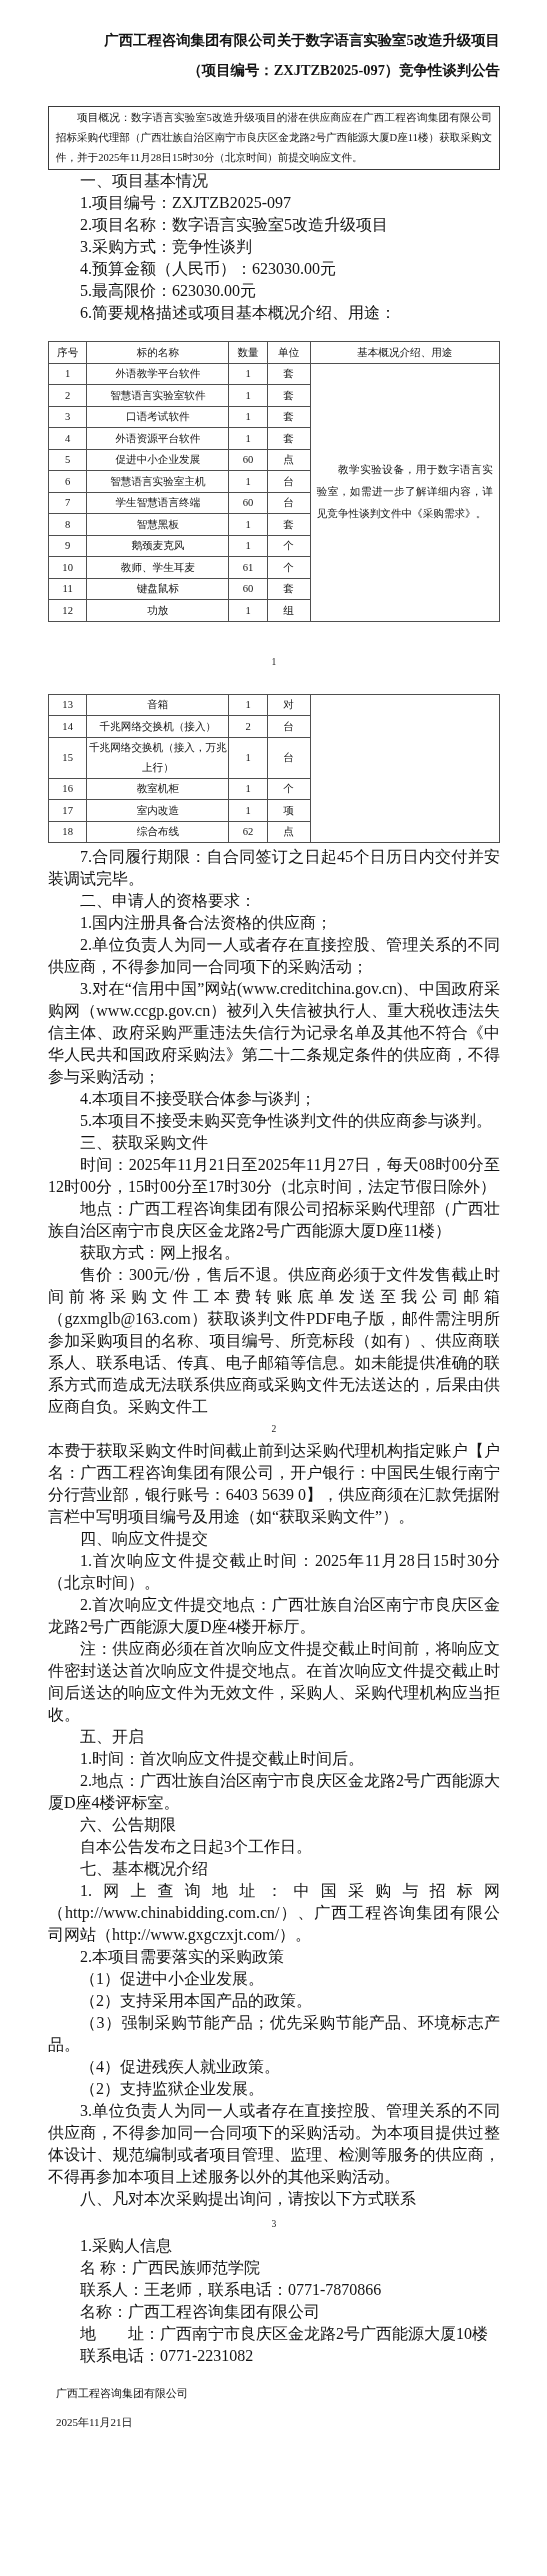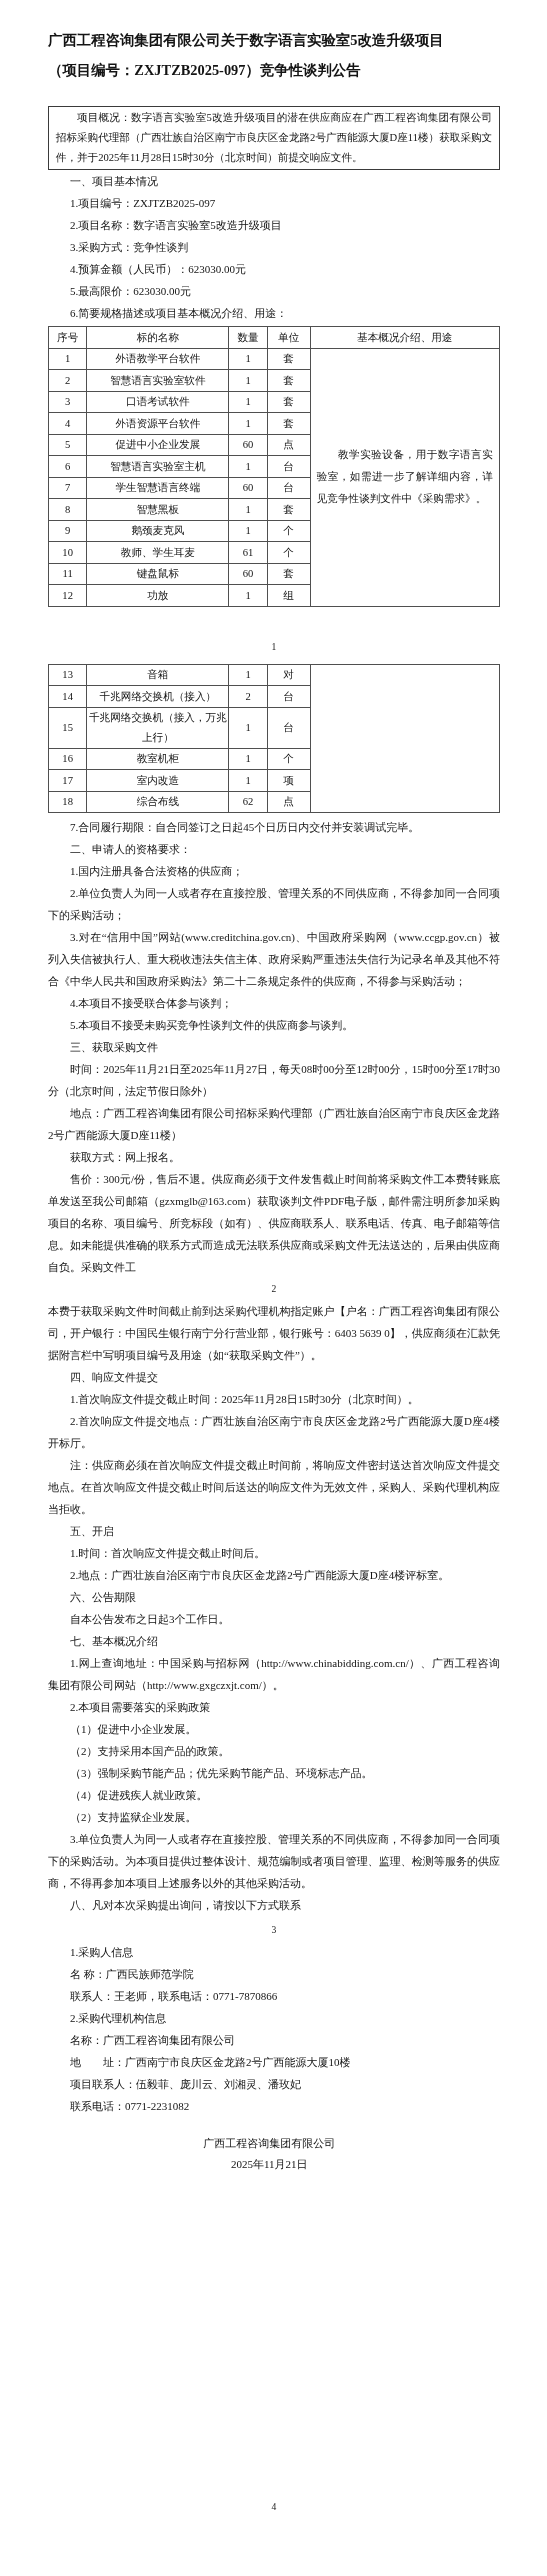--- a/index.html
+++ b/index.html
@@ -3,51 +3,51 @@
 <meta charset="utf-8">
 <style>
   html,body { margin:0; padding:0; }
   body {
     width:548px; height:2576px; overflow:hidden;
     background:#ffffff; color:#141414;
     font-family:"Liberation Serif","DejaVu Serif",serif;
   }
   .doc { padding:25px 48px 0 48px; }
   .doc-title {
-    text-align:left; font-weight:bold; font-size:14.4px;
+    text-align:right; font-weight:bold; font-size:14.4px;
     line-height:30px; text-indent:0; margin:0;
   }
   .overview-box {
     border:1.4px solid #3a3a3a; margin-top:20.5px; padding:1.4px 6.8px;
     font-size:10.6px; line-height:20px; text-align:justify; text-indent:2em;
   }
   .para {
-    margin:0; font-size:11px; line-height:22px;
+    margin:0; font-size:16px; line-height:22px;
     text-indent:2em; text-align:justify;
   }
   .para.cont { text-indent:0; }
   .pagenum {
     margin:0; text-align:center; text-indent:0;
     font-size:9.6px; line-height:22px; color:#222;
   }
   table.items-table {
     width:100%; border-collapse:collapse; table-layout:fixed;
-    border:1.4px solid #4f4f4f; margin-top:2px;
+    border:1.4px solid #4f4f4f; margin-top:17px;
   }
   .items-table th, .items-table td {
     border:0.7px solid #4f4f4f; font-weight:normal;
     font-size:10.6px; text-align:center; vertical-align:middle;
     padding:0 1.4px; line-height:20px; height:20.5px;
   }
   .items-table .note-cell { padding:0; }
   .note-text {
     text-indent:2em; text-align:justify; line-height:22px;
     padding:0 6.2px; font-size:10.6px;
   }
-  .sign { text-align:center; font-size:11px; line-height:20.5px; padding-right:9.6px; margin:0; }
+  .sign { text-align:left; font-size:11px; line-height:20.5px; padding-right:9.6px; margin:8px; }
   .sign-block { margin-top:16.4px; }
   .sp-42 { height:29px; } .sp-6 { height:4.1px; } .sp-4 { height:2.7px; } .sp-470 { height:322px; }
 </style>
 </head>
 <body>
 
 <div class="doc">
 
   <p class="doc-title">广西工程咨询集团有限公司关于数字语言实验室5改造升级项目</p>
   <p class="doc-title">（项目编号：ZXJTZB2025-097）竞争性谈判公告</p>
@@ -254,24 +254,22 @@
       <p class="para">八、凡对本次采购提出询问，请按以下方式联系</p>
     </div>
 
   <div class="sp-4"></div>
   <p class="pagenum">3</p>
 
   <div>
       <p class="para">1.采购人信息</p>
       <p class="para">名 称：广西民族师范学院</p>
       <p class="para">联系人：王老师，联系电话：0771-7870866</p>
-      <p class="para">2.采购代理机构信息</p>
       <p class="para">名称：广西工程咨询集团有限公司</p>
       <p class="para">地　　址：广西南宁市良庆区金龙路2号广西能源大厦10楼</p>
-      <p class="para">项目联系人：伍毅菲、庞川云、刘湘灵、潘玫妃</p>
       <p class="para">联系电话：0771-2231082</p>
     </div>
 
   <div class="sign-block">
     <p class="sign">广西工程咨询集团有限公司</p>
     <p class="sign">2025年11月21日</p>
   </div>
 
   <div class="sp-470"></div>
   <p class="pagenum">4</p>

